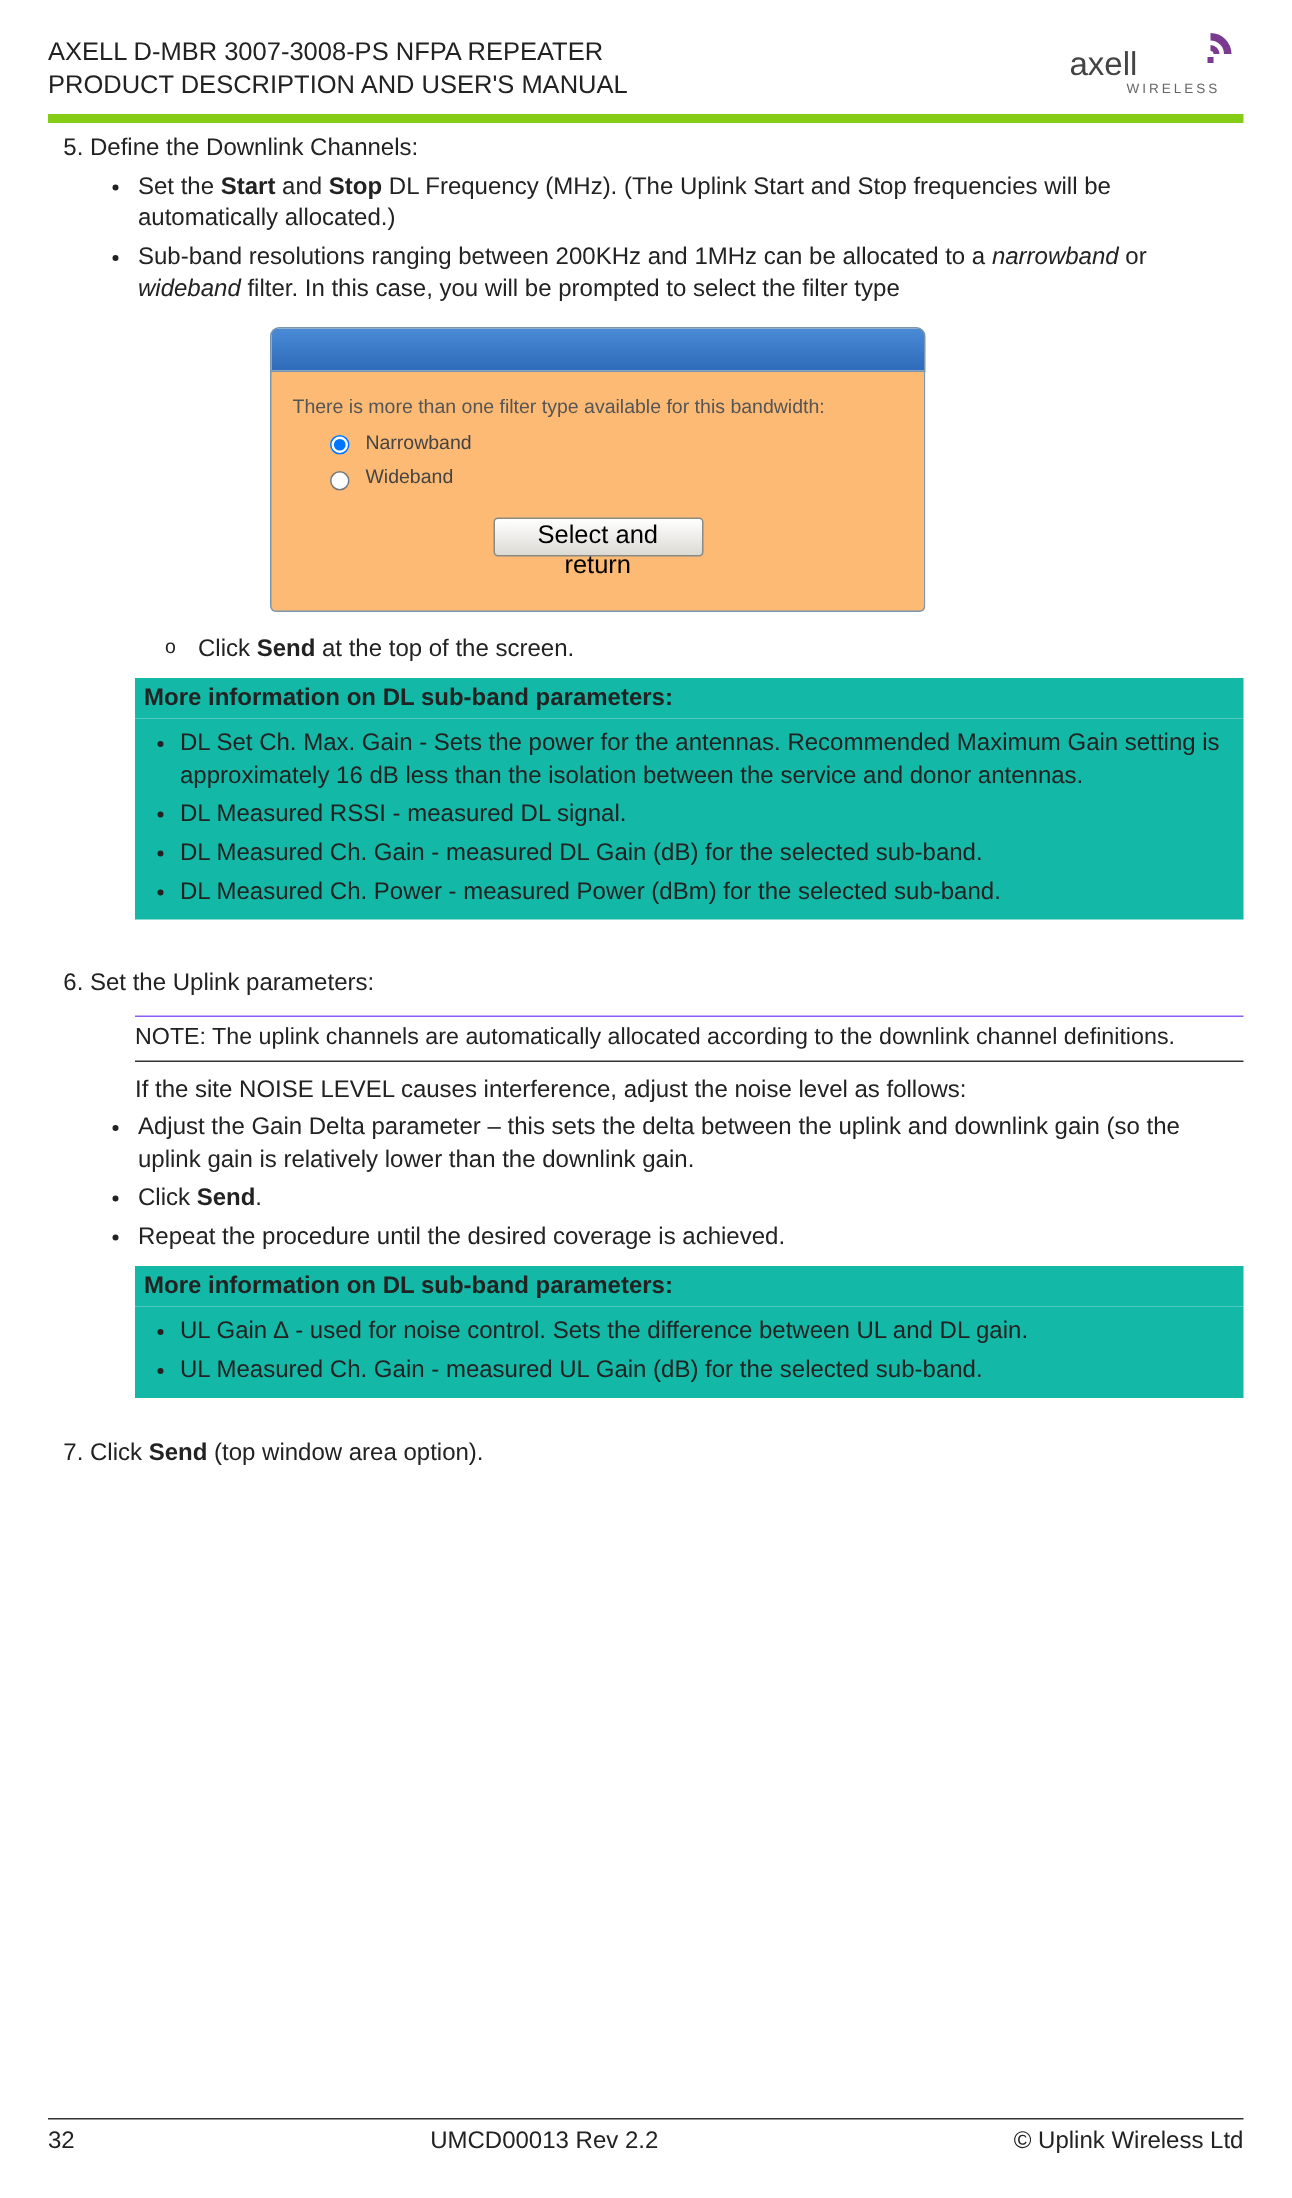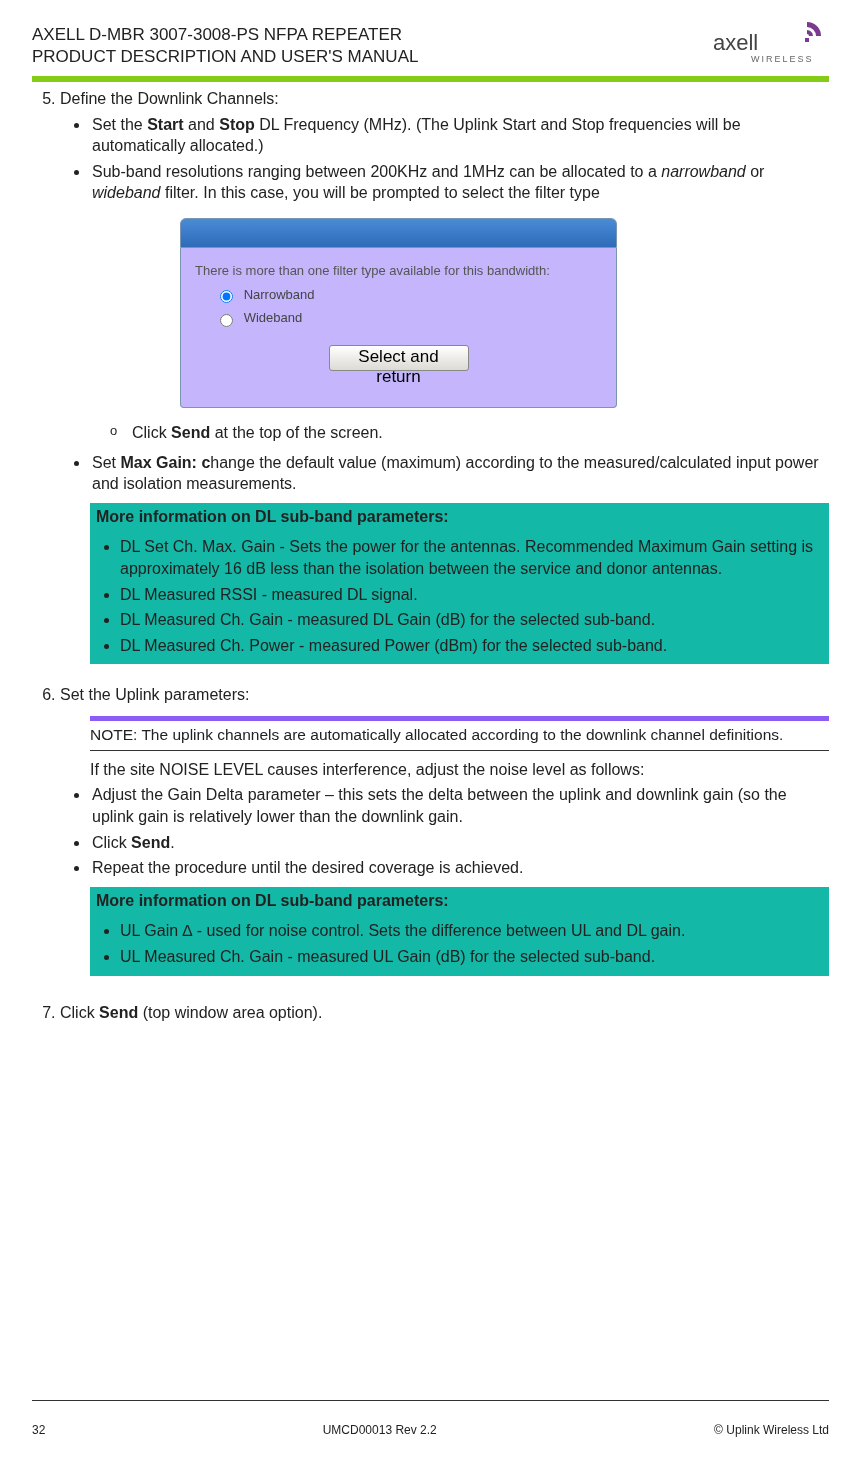--- a/index.html
+++ b/index.html
@@ -12,30 +12,30 @@
   ol.main>li{margin-bottom:14px;}
   ul.b1{list-style:disc;margin:4px 0 0 0;padding-left:30px;}
   ul.b1>li{margin:4px 0;padding-left:2px;}
   .sub{margin:6px 0 8px 50px;padding:0;font-size:16px;}
   .sub div{margin:2px 0;}
   .circ{display:inline-block;width:22px;font-size:13px;vertical-align:top;}
   .info-hdr{font-weight:bold;background:#14b8a6;padding:3px 6px;margin:8px 0 0 30px;}
   .info-box{background:#14b8a6;margin:0 0 10px 30px;padding:2px 6px 4px 6px;}
   .info-box ul{list-style:disc;margin:0;padding-left:24px;}
   .info-box li{margin:4px 0;}
-  .note{font-family:Arial,sans-serif;font-size:15.5px;margin:10px 0 8px 30px;border-top:5px solid #8b5cf6;border-bottom:1px solid #333;padding:4px 0;}
+  .note{font-family:Arial,sans-serif;font-size:15.5px;margin:10px 0 8px 30px;border-top:1px solid #8b5cf6;border-bottom:1px solid #333;padding:4px 0;}
   .para{margin:8px 0 4px 30px;}
   .dlg{width:437px;height:190px;margin:14px auto 14px 120px;position:relative;font-family:Tahoma,Arial,sans-serif;color:#333;}
   .dlg-tb{height:28px;background:linear-gradient(#4a8bd6,#2e6bb8);border-radius:6px 6px 0 0;border:1px solid #7a95af;}
-  .dlg-bd{border:1px solid #7a95af;border-top:0;background:#c4b5fd;height:160px;border-radius:0 0 4px 4px;padding:14px 14px 24px 14px;box-sizing:border-box;font-size:13px;}
+  .dlg-bd{border:1px solid #7a95af;border-top:0;background:#fdba74;height:160px;border-radius:0 0 4px 4px;padding:14px 14px 24px 14px;box-sizing:border-box;font-size:13px;}
   .rrow{margin:6px 0 4px 20px;}
   .rrow input{vertical-align:middle;}
   .rrow label{margin-left:4px;color:#444;}
   .dbtn{display:block;margin:18px auto 0 auto;width:140px;height:26px;background:linear-gradient(#fff,#dcdad4);border:1px solid #8a8a84;border-radius:3px;font-size:17px;}
-  .ftr{position:absolute;bottom:28px;left:32px;right:32px;border-top:1px solid #333;padding-top:22px;font-family:Arial,sans-serif;font-size:12px;display:flex;justify-content:space-between;}
+  .ftr{position:absolute;bottom:28px;left:32px;right:32px;border-top:1px solid #333;padding-top:6px;font-family:Arial,sans-serif;font-size:16px;display:flex;justify-content:space-between;}
 </style>
 </head>
 <body>
 
 <div class="page">
 
   <div class="hdr">
     <div class="hdr-l">AXELL D-MBR 3007-3008-PS NFPA REPEATER</div>
     <div class="hdr-l">PRODUCT DESCRIPTION AND USER'S MANUAL</div>
     <div class="logo">
@@ -75,36 +75,33 @@
               <label>Wideband</label>
             </div>
             <button class="dbtn">Select and return</button>
           </div>
         </div>
 
         <div class="sub">
           <div><span class="circ">o</span><span>Click <b>Send</b> at the top of the screen.</span></div>
         </div>
 
-        <ul class="b1">
-          <li><span>Set <b>Max Gain: c</b>hange the default value (maximum) according to the measured/calculated input power and isolation measurements.</span></li>
-        </ul>
 
         <div class="info-hdr">More information on DL sub-band parameters:</div>
         <div class="info-box">
           <ul>
             <li>DL Set Ch. Max. Gain - Sets the power for the antennas. Recommended Maximum Gain setting is approximately 16 dB less than the isolation between the service and donor antennas.</li>
             <li>DL Measured RSSI - measured DL signal.</li>
             <li>DL Measured Ch. Gain - measured DL Gain (dB) for the selected sub-band.</li>
             <li>DL Measured Ch. Power - measured Power (dBm) for the selected sub-band.</li>
           </ul>
         </div>
       </li>
 
-      <li style="margin-top:20px;">
+      <li style="margin-top:32px;">
         <span>Set the Uplink parameters:</span>
         <div class="note">NOTE: The uplink channels are automatically allocated according to the downlink channel definitions.</div>
         <div class="para">If the site NOISE LEVEL causes interference, adjust the noise level as follows:</div>
         <ul class="b1">
           <li>Adjust the Gain Delta parameter – this sets the delta between the uplink and downlink gain (so the uplink gain is relatively lower than the downlink gain.</li>
           <li><span>Click <b>Send</b>.</span></li>
           <li>Repeat the procedure until the desired coverage is achieved.</li>
         </ul>
         <div class="info-hdr">More information on DL sub-band parameters:</div>
         <div class="info-box">

